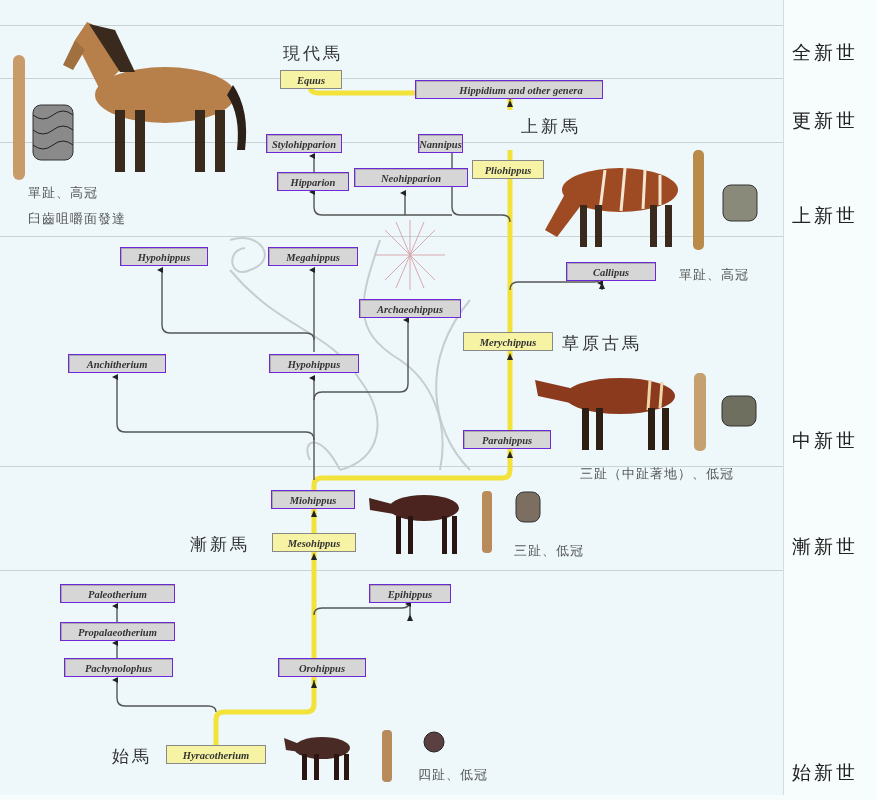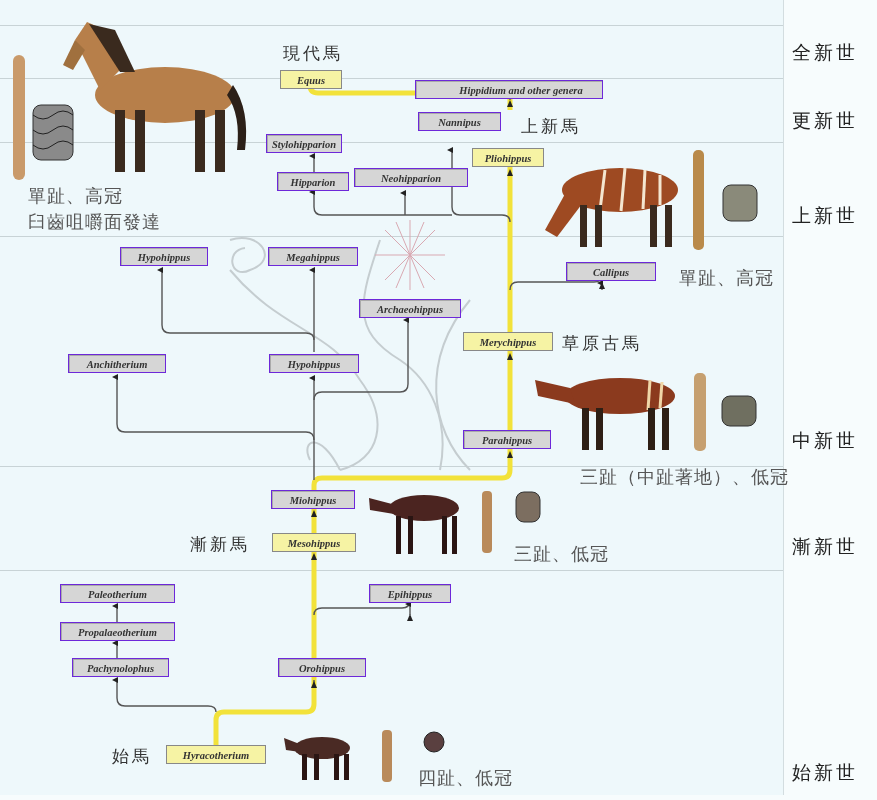--- a/index.html
+++ b/index.html
@@ -4,21 +4,21 @@
 <style>
   html,body{margin:0;padding:0;}
   body{width:877px;height:800px;background:#f7fcfd;position:relative;overflow:hidden;font-family:"DejaVu Serif",serif;}
   .panel{position:absolute;left:0;top:0;width:783px;height:795px;background:#eef8fb;border-right:1px solid #d3dde0;}
   .era-line{position:absolute;left:0;width:783px;height:1px;background:#c8d3d6;}
   .era-label{position:absolute;left:792px;font-size:19px;color:#222;letter-spacing:3px;font-family:"DejaVu Serif",serif;}
   .box{position:absolute;height:19px;line-height:19px;font-size:10.5px;font-style:italic;font-weight:bold;color:#333;text-align:center;border:1px solid #6d28d9;box-sizing:border-box;font-family:"Liberation Serif",serif;white-space:nowrap;overflow:hidden;}
   .box.grey{background:#d6d6d6;box-shadow:1px 1px 0 #aaa inset;}
   .box.yellow{background:#f6f3a4;border-color:#888;}
   .cn{position:absolute;font-size:17px;color:#333;letter-spacing:3px;font-family:"DejaVu Serif",serif;white-space:nowrap;}
-  .cn.small{font-size:18px;letter-spacing:1px;color:#555;}
+  .cn.small{font-size:13px;letter-spacing:1px;color:#555;}
   svg.lines{position:absolute;left:0;top:0;}
   .animal{position:absolute;}
 </style>
 </head>
 <body>
 
 <div class="panel"></div>
 
 <div class="era-line" style="top:25px"></div>
 <div class="era-line" style="top:78px"></div>
@@ -118,38 +118,38 @@
 
 <div class="cn small" style="left:28px;top:184px;">單趾、高冠</div>
 <div class="cn small" style="left:28px;top:210px;">臼齒咀嚼面發達</div>
 <div class="cn small" style="left:679px;top:266px;">單趾、高冠</div>
 <div class="cn small" style="left:580px;top:465px;">三趾（中趾著地）、低冠</div>
 <div class="cn small" style="left:514px;top:542px;">三趾、低冠</div>
 <div class="cn small" style="left:418px;top:766px;">四趾、低冠</div>
 
 <div class="box yellow" style="left:280px;top:70px;width:62px;">Equus</div>
 <div class="box grey" style="left:415px;top:80px;width:188px;padding-left:24px;">Hippidium and other genera</div>
-<div class="box grey" style="left:418px;top:112px;width:83px;">Nannipus</div>
-<div class="box yellow" style="left:472px;top:148px;width:72px;font-style:italic;">Pliohippus</div>
+<div class="box grey" style="left:418px;top:134px;width:45px;">Nannipus</div>
+<div class="box yellow" style="left:472px;top:160px;width:72px;font-style:italic;">Pliohippus</div>
 <div class="box grey" style="left:266px;top:134px;width:76px;">Stylohipparion</div>
 <div class="box grey" style="left:277px;top:172px;width:72px;">Hipparion</div>
 <div class="box grey" style="left:354px;top:168px;width:114px;">Neohipparion</div>
 <div class="box grey" style="left:120px;top:247px;width:88px;">Hypohippus</div>
 <div class="box grey" style="left:268px;top:247px;width:90px;">Megahippus</div>
 <div class="box grey" style="left:359px;top:299px;width:102px;">Archaeohippus</div>
 <div class="box grey" style="left:566px;top:262px;width:90px;">Callipus</div>
 <div class="box yellow" style="left:463px;top:332px;width:90px;">Merychippus</div>
 <div class="box grey" style="left:68px;top:354px;width:98px;">Anchitherium</div>
 <div class="box grey" style="left:269px;top:354px;width:90px;">Hypohippus</div>
 <div class="box grey" style="left:463px;top:430px;width:88px;">Parahippus</div>
 <div class="box grey" style="left:271px;top:490px;width:84px;">Miohippus</div>
 <div class="box yellow" style="left:272px;top:533px;width:84px;">Mesohippus</div>
 <div class="box grey" style="left:60px;top:584px;width:115px;">Paleotherium</div>
 <div class="box grey" style="left:60px;top:622px;width:115px;">Propalaeotherium</div>
-<div class="box grey" style="left:72px;top:658px;width:97px;">Pachynolophus</div>
+<div class="box grey" style="left:64px;top:658px;width:109px;">Pachynolophus</div>
 <div class="box grey" style="left:369px;top:584px;width:82px;">Epihippus</div>
 <div class="box grey" style="left:270px;top:658px;width:88px;margin-left:8px;">Orohippus</div>
 <div class="box yellow" style="left:166px;top:745px;width:100px;">Hyracotherium</div>
 
 <svg class="animal" style="left:5px;top:10px" width="250" height="175">
   <rect x="8" y="45" width="12" height="125" rx="6" fill="#c99a6a"></rect>
   <rect x="28" y="95" width="40" height="55" rx="8" fill="#8a8a8a" stroke="#333"></rect>
   <path d="M28,105 q10,8 20,0 q10,-8 20,0 M28,120 q10,8 20,0 q10,-8 20,0 M28,135 q10,8 20,0 q10,-8 20,0" stroke="#222" fill="none"></path>
   <g>
     <ellipse cx="160" cy="85" rx="70" ry="28" fill="#b77f4a"></ellipse>

